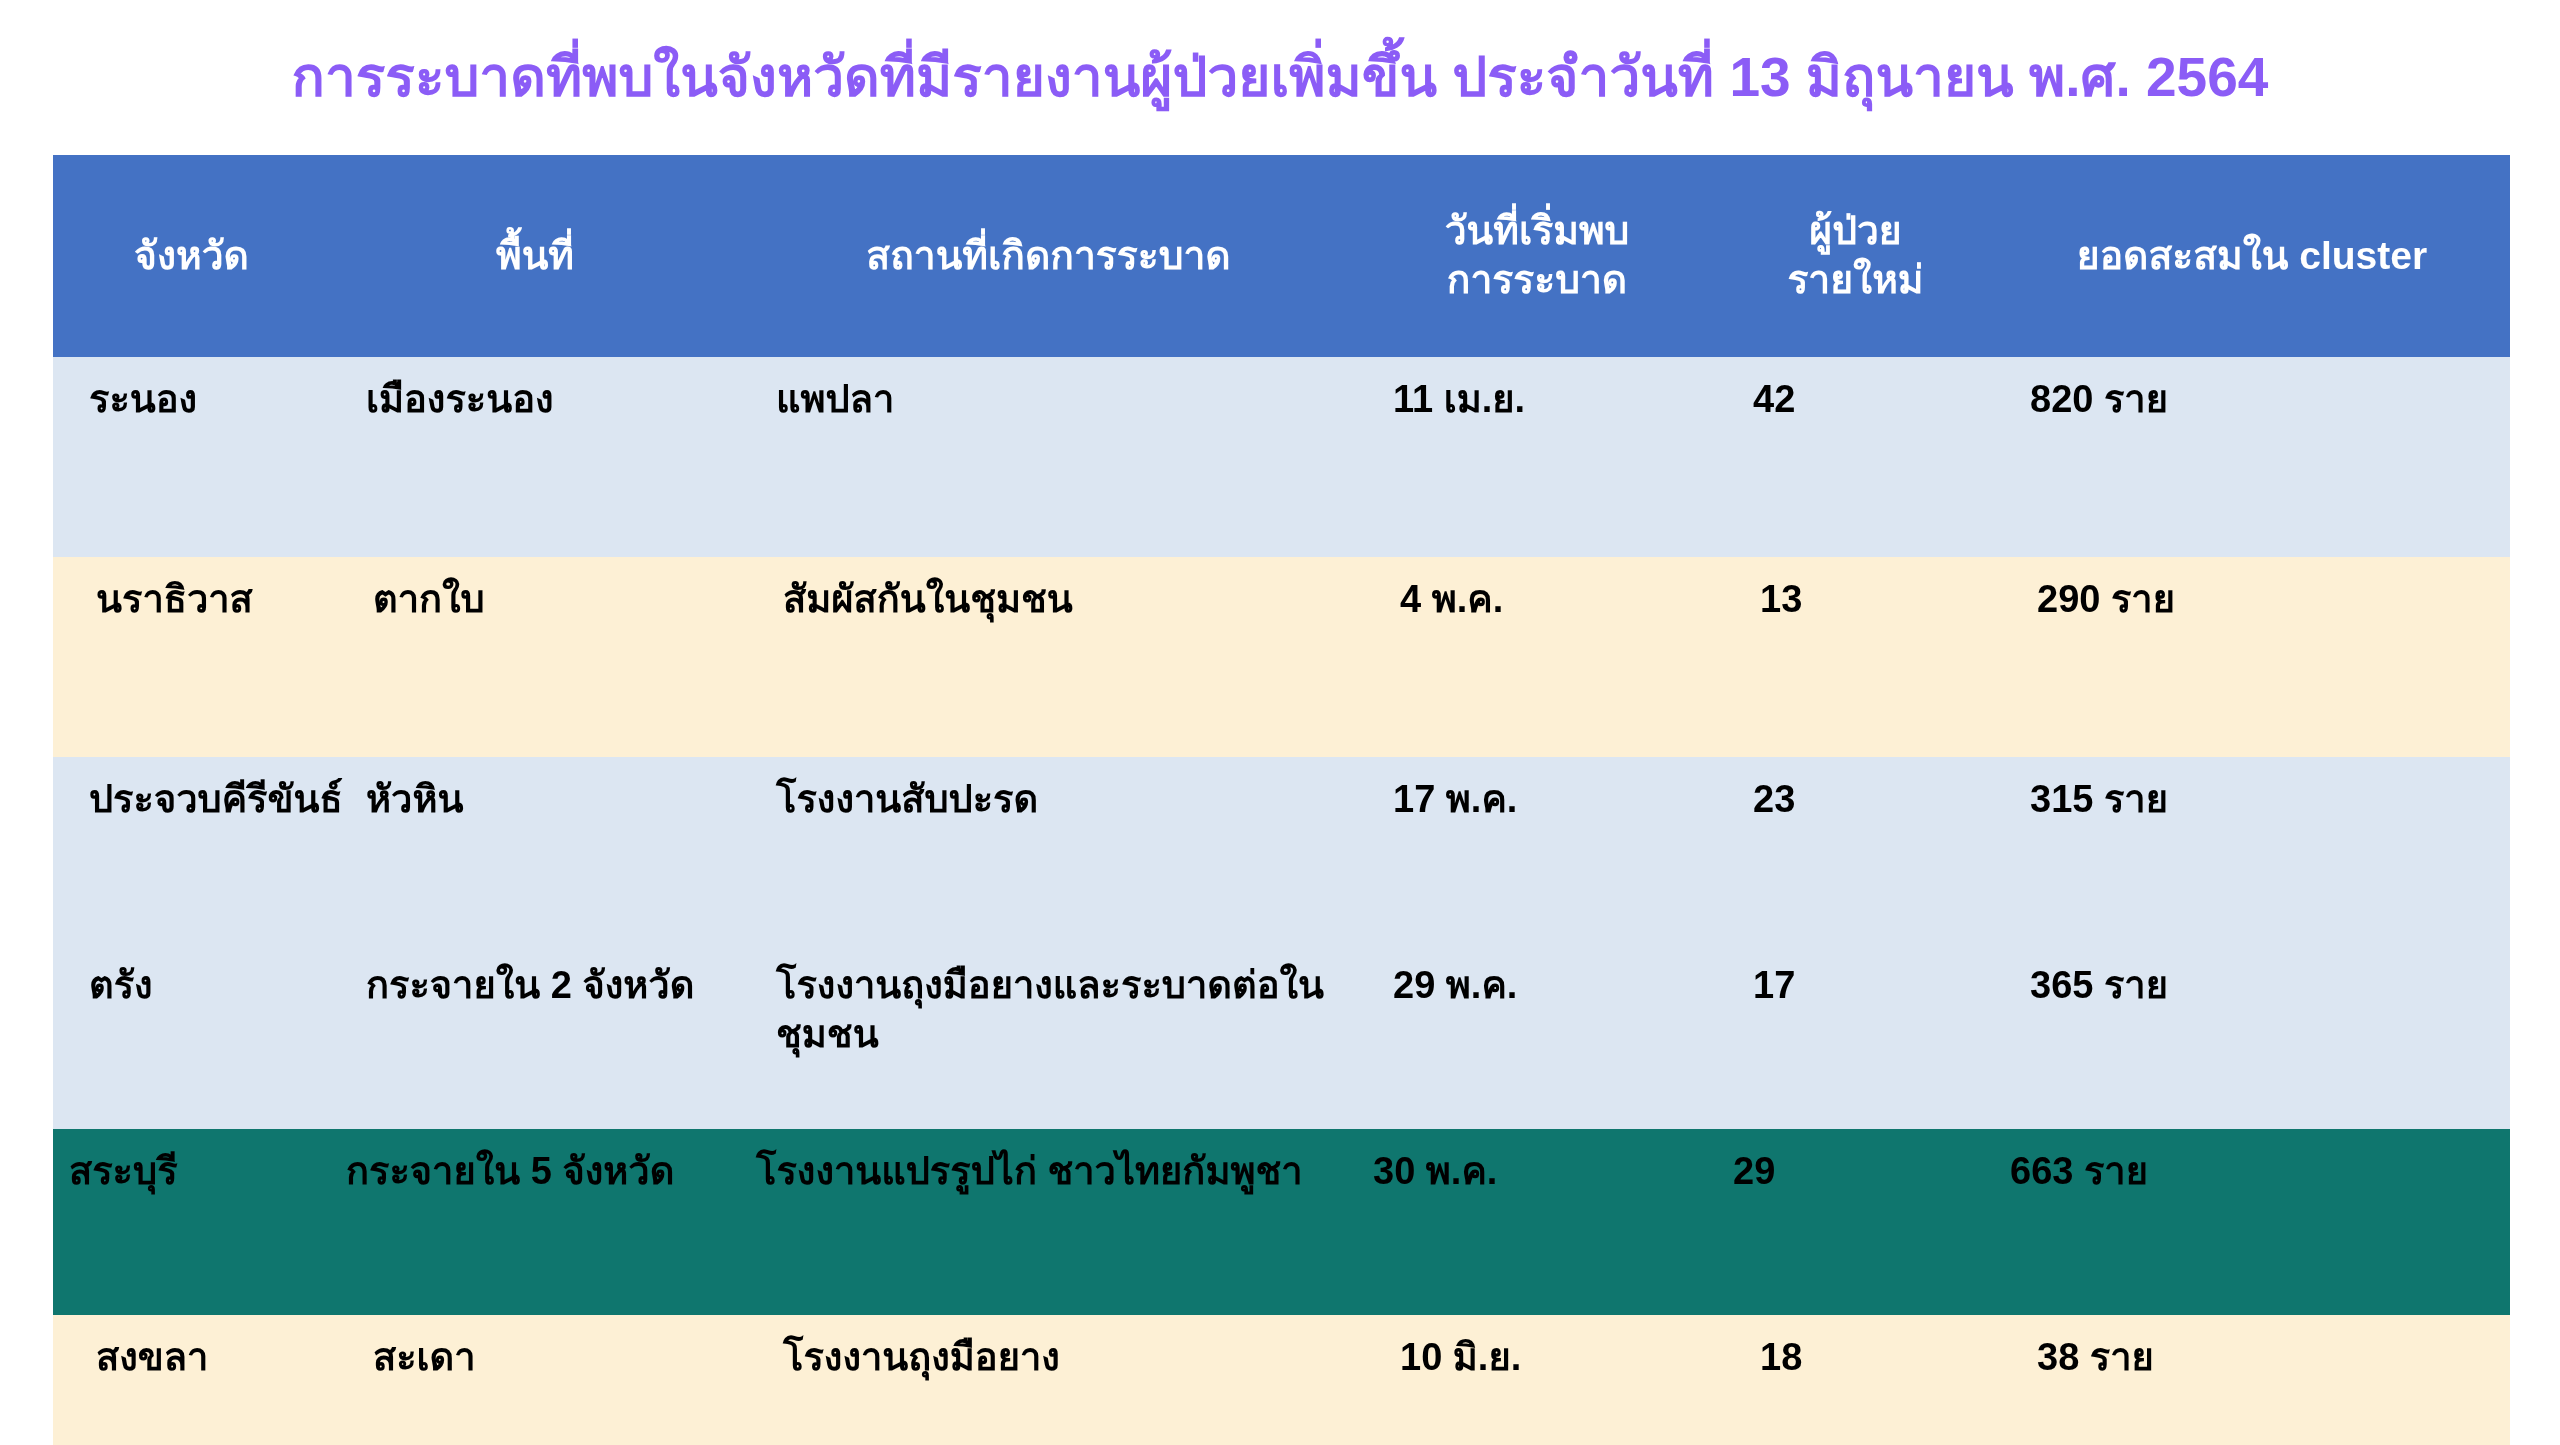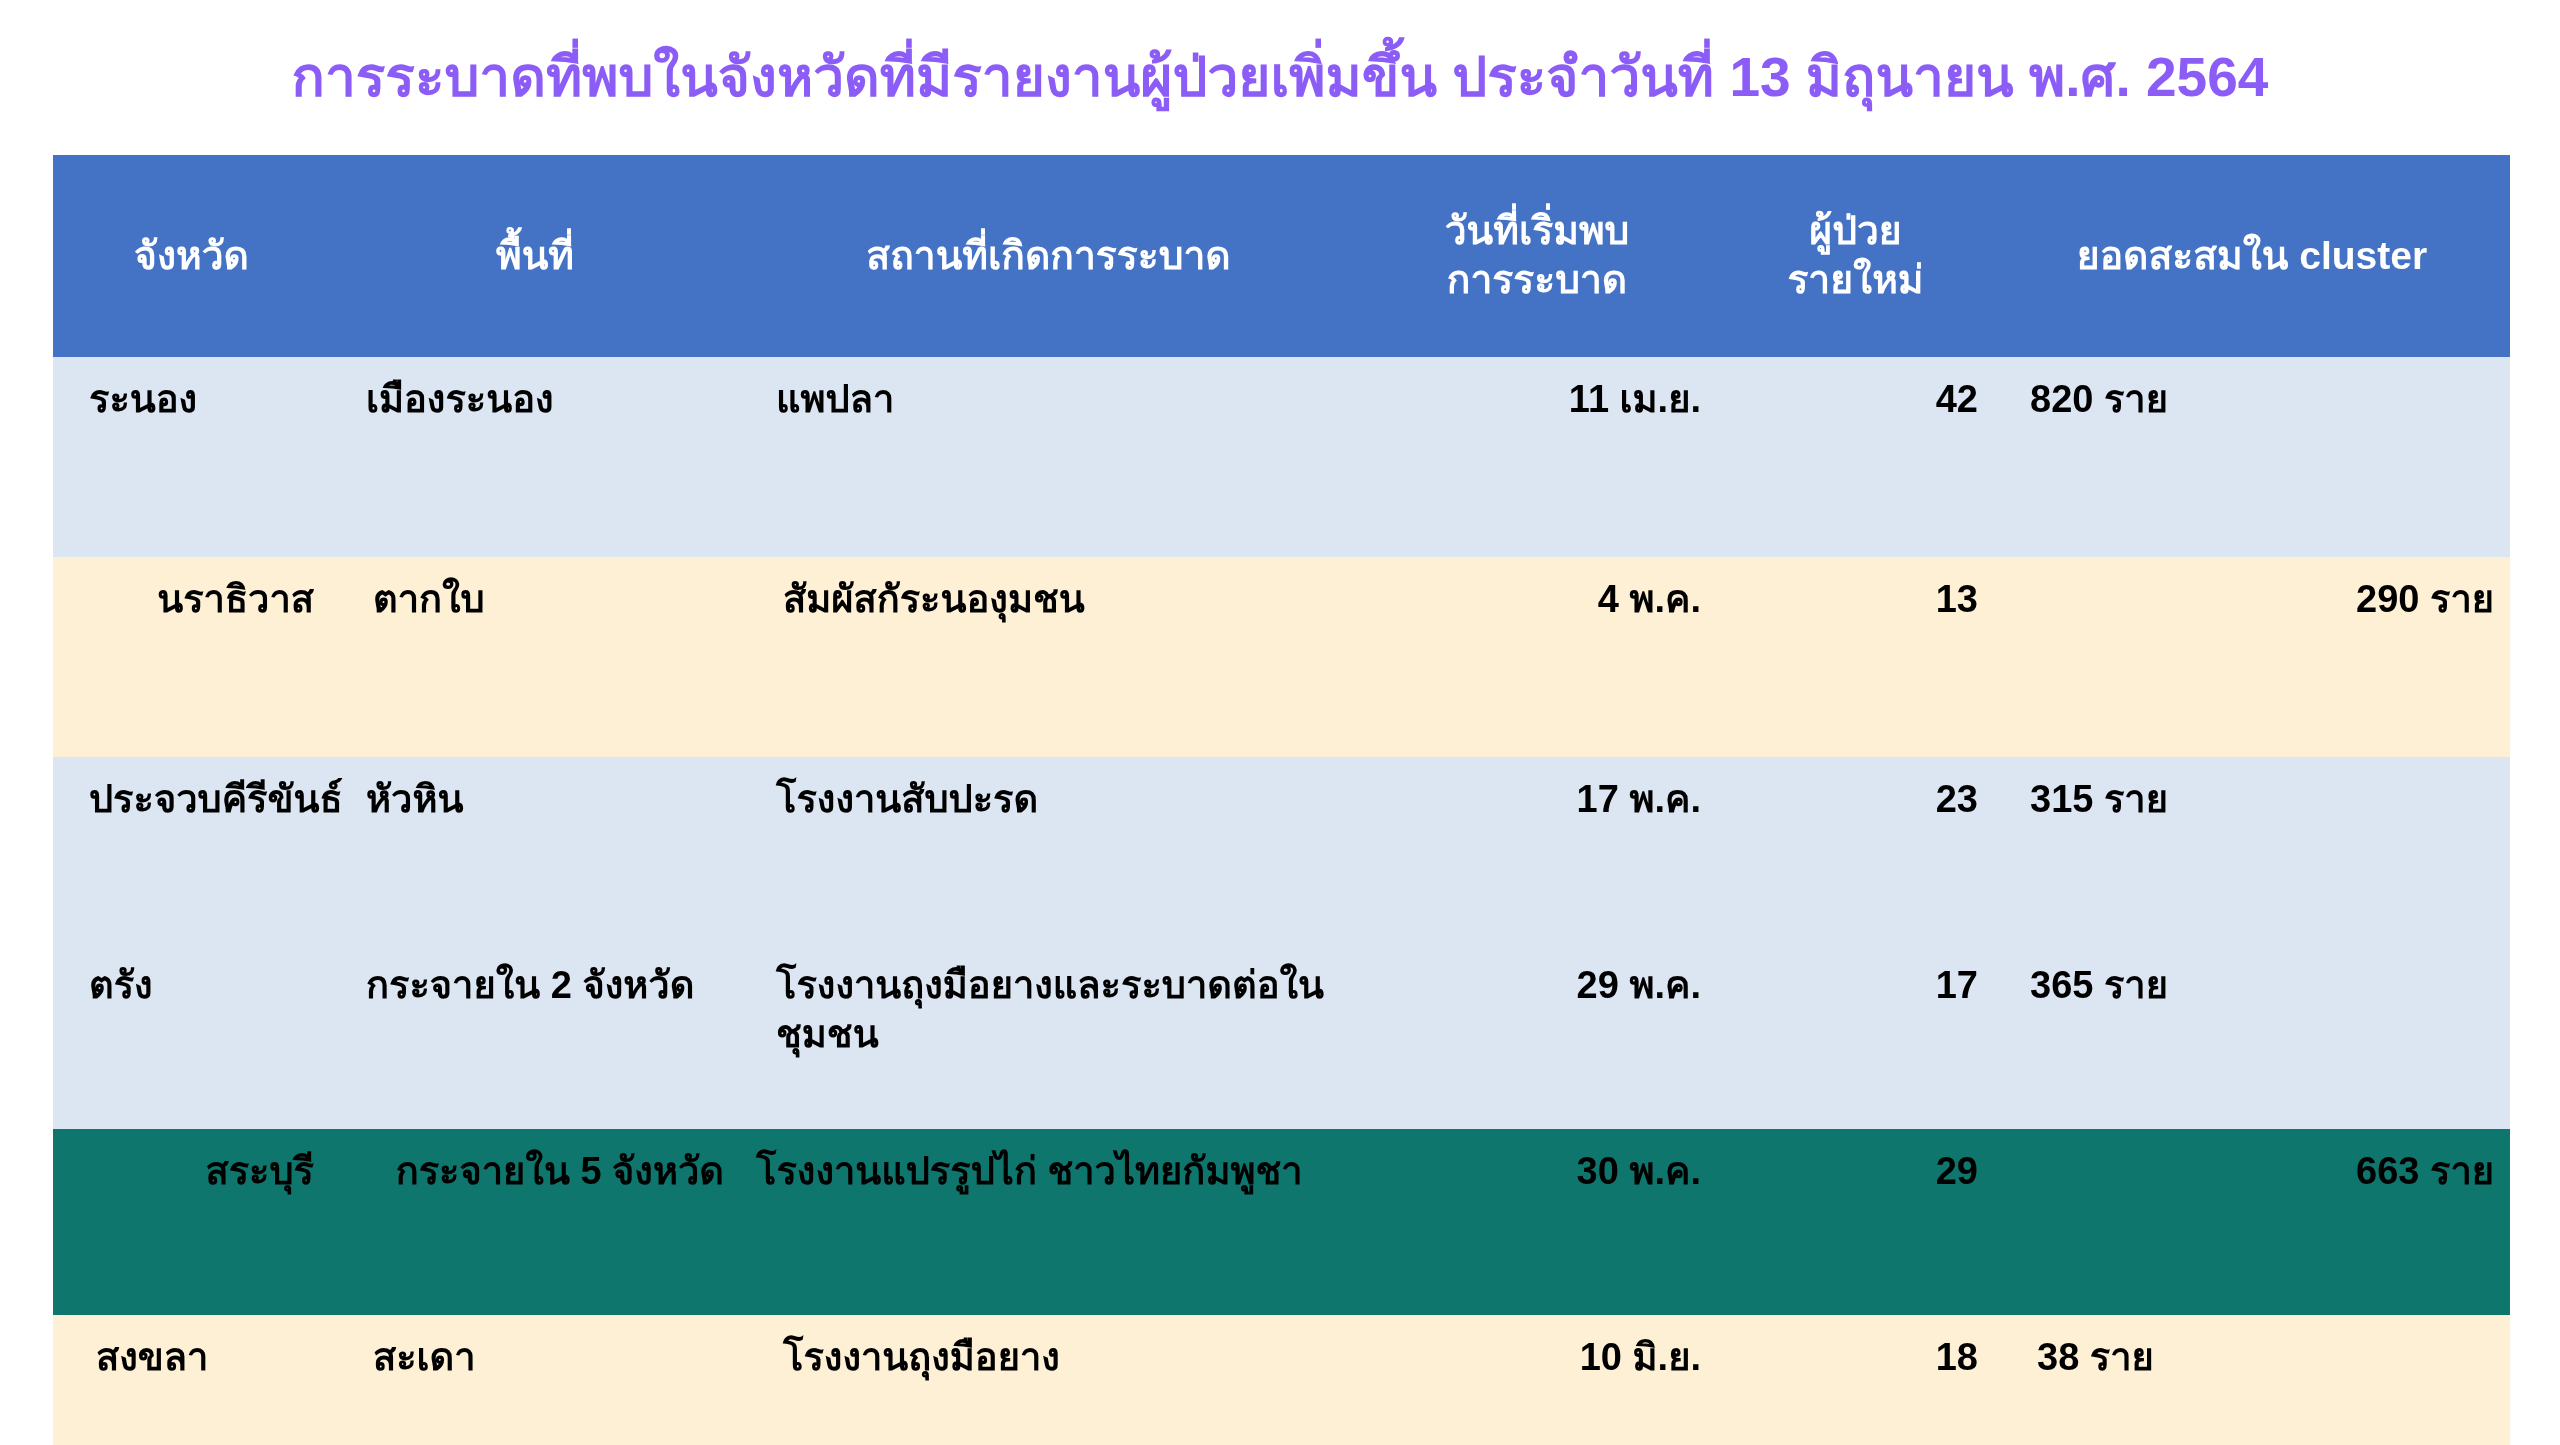--- a/index.html
+++ b/index.html
@@ -71,21 +71,21 @@
     padding: 18px 16px 10px 16px;
     border: none;
     line-height: 1.3;
     font-size: 38px;
   }
   tbody tr.row-blue td { background: #dce6f2; padding-left: 36px; }
   tbody tr.row-cream td { background: #fdf0d5; padding-left: 43px; }
   tbody tr.row-lav td   { background: #0f766e; }
 
   td.al-left   { text-align: left; }
-  td.al-center { text-align: right; }
+  td.al-center { text-align: left; }
 
   tbody tr.h-tall td { height: 172px; }
   tbody tr.h-mid td  { height: 158px; }
   tbody tr.h-last td { height: 205px; }
 
   .hdr-line { display: block; }
 </style>
 </head>
 <body>
 
@@ -134,21 +134,21 @@
           <td class="al-left">เมืองระนอง</td>
           <td class="al-left">แพปลา</td>
           <td class="al-center">11 เม.ย.</td>
           <td class="al-center">42</td>
           <td class="al-left">820 ราย</td>
         </tr>
 
         <tr class="row-cream h-tall">
           <td class="al-center">นราธิวาส</td>
           <td class="al-left">ตากใบ</td>
-          <td class="al-left">สัมผัสกัระนองุมชน</td>
+          <td class="al-left">สัมผัสกันในชุมชน</td>
           <td class="al-center">4 พ.ค.</td>
           <td class="al-center">13</td>
           <td class="al-center">290 ราย</td>
         </tr>
 
         <tr class="row-blue h-mid">
           <td class="al-left">ประจวบคีรีขันธ์</td>
           <td class="al-left">หัวหิน</td>
           <td class="al-left">โรงงานสับปะรด</td>
           <td class="al-center">17 พ.ค.</td>

